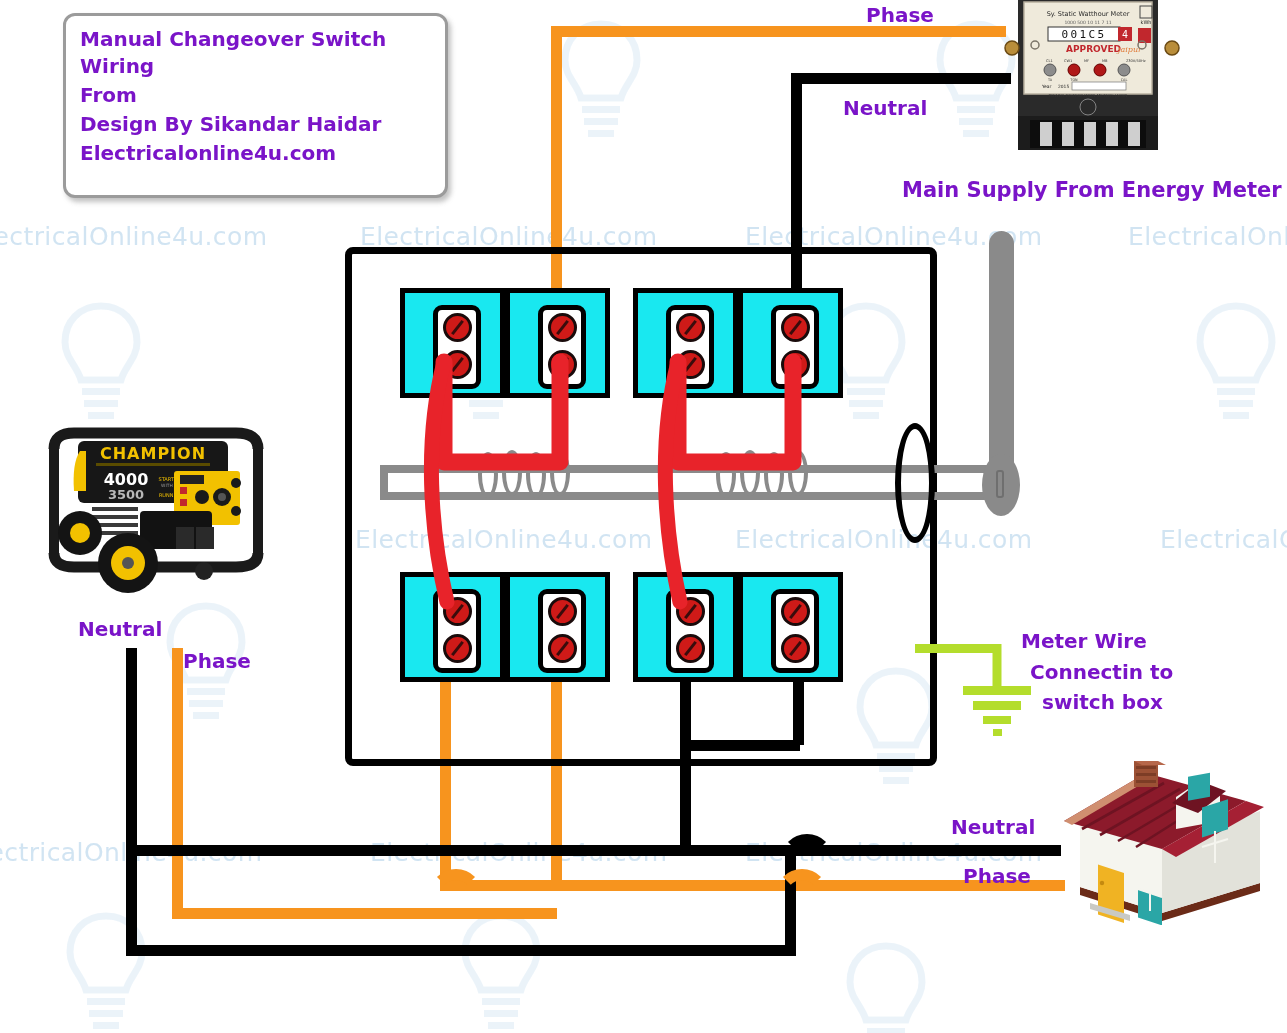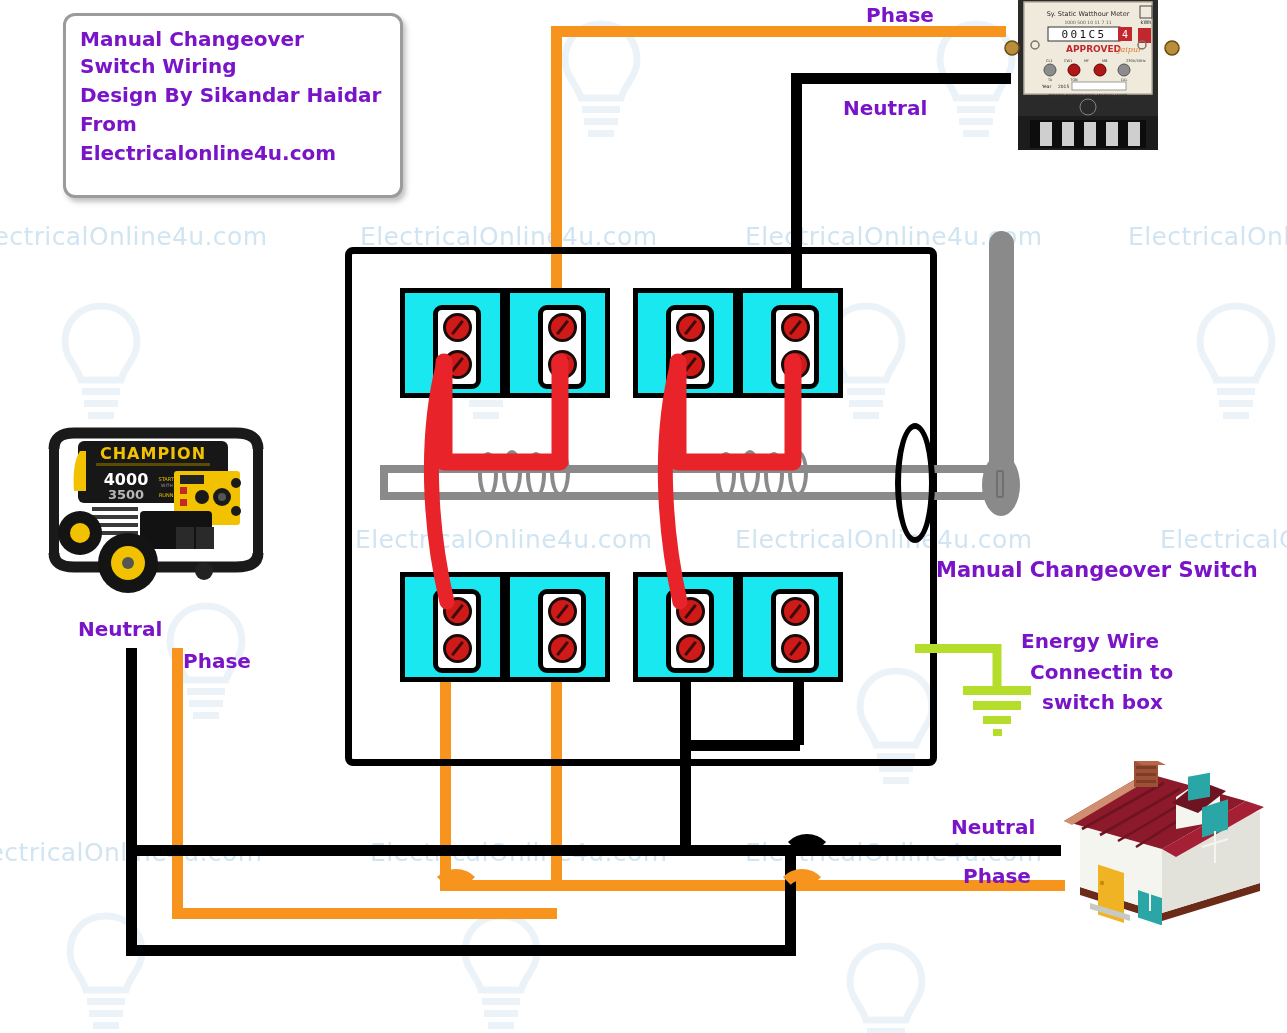--- a/index.html
+++ b/index.html
@@ -54,21 +54,21 @@
               background:#8a8a8a;border-radius:50%;z-index:5;}
   #lever-slot{position:absolute;left:996px;top:470px;width:8px;height:28px;
               border:2px solid #6f6f6f;border-radius:3px;box-sizing:border-box;z-index:6;}
 
   
   .label{position:absolute;color:#7a14c8;font-weight:bold;font-size:20px;
          font-family:"DejaVu Sans","Liberation Sans",sans-serif;white-space:nowrap;z-index:20;}
   .label.big{font-size:21px;}
 
   
-  #title-card{position:absolute;left:63px;top:13px;width:340px;height:185px;
+  #title-card{position:absolute;left:63px;top:13px;width:385px;height:185px;
               background:#ffffff;border:3px solid #9b9b9b;border-radius:12px;
               box-shadow:3px 4px 5px rgba(120,120,120,.45);z-index:22;padding:10px 14px;
               box-sizing:border-box;}
   #title-card p{margin:0 0 2px 0;color:#7a14c8;font-weight:bold;font-size:20px;
                 line-height:1.35;font-family:"DejaVu Sans","Liberation Sans",sans-serif;}
 
   
   #meter{position:absolute;left:1000px;top:0px;width:184px;height:150px;z-index:15;}
 
   
@@ -421,30 +421,30 @@
 
     <rect x="88" y="104" width="24" height="28" fill="#2aa6a6" transform="skewY(18)"></rect>
     <path d="M100 122 L100 154 M88 132 L112 140" stroke="#f5f5ef" stroke-width="2"></path>
 
     <rect x="152" y="100" width="26" height="30" fill="#2aa6a6" transform="skewY(-18)"></rect>
     <path d="M165 74 L165 106 M152 90 L178 82" stroke="#f5f5ef" stroke-width="2"></path>
   </svg>
 
   <div id="title-card">
     <p>Manual Changeover Switch Wiring</p>
+    <p>From</p>
     <p>Design By Sikandar Haidar</p>
-    <p>From</p>
     <p>Electricalonline4u.com</p>
   </div>
 
   <div class="label" style="left:866px;top:3px;">Phase</div>
   <div class="label" style="left:843px;top:96px;">Neutral</div>
-  <div class="label big" style="left:936px;top:558px;">Manual Changeover Switch</div>
-
-  <div class="label" style="left:1021px;top:629px;">Energy Wire</div>
+  <div class="label big" style="left:902px;top:178px;">Main Supply From Energy Meter</div>
+
+  <div class="label" style="left:1021px;top:629px;">Meter Wire</div>
   <div class="label" style="left:1030px;top:660px;">Connectin to</div>
   <div class="label" style="left:1042px;top:690px;">switch box</div>
 
   <div class="label" style="left:78px;top:617px;">Neutral</div>
   <div class="label" style="left:183px;top:649px;">Phase</div>
 
   <div class="label" style="left:951px;top:815px;">Neutral</div>
   <div class="label" style="left:963px;top:864px;">Phase</div>
 
 </div>

